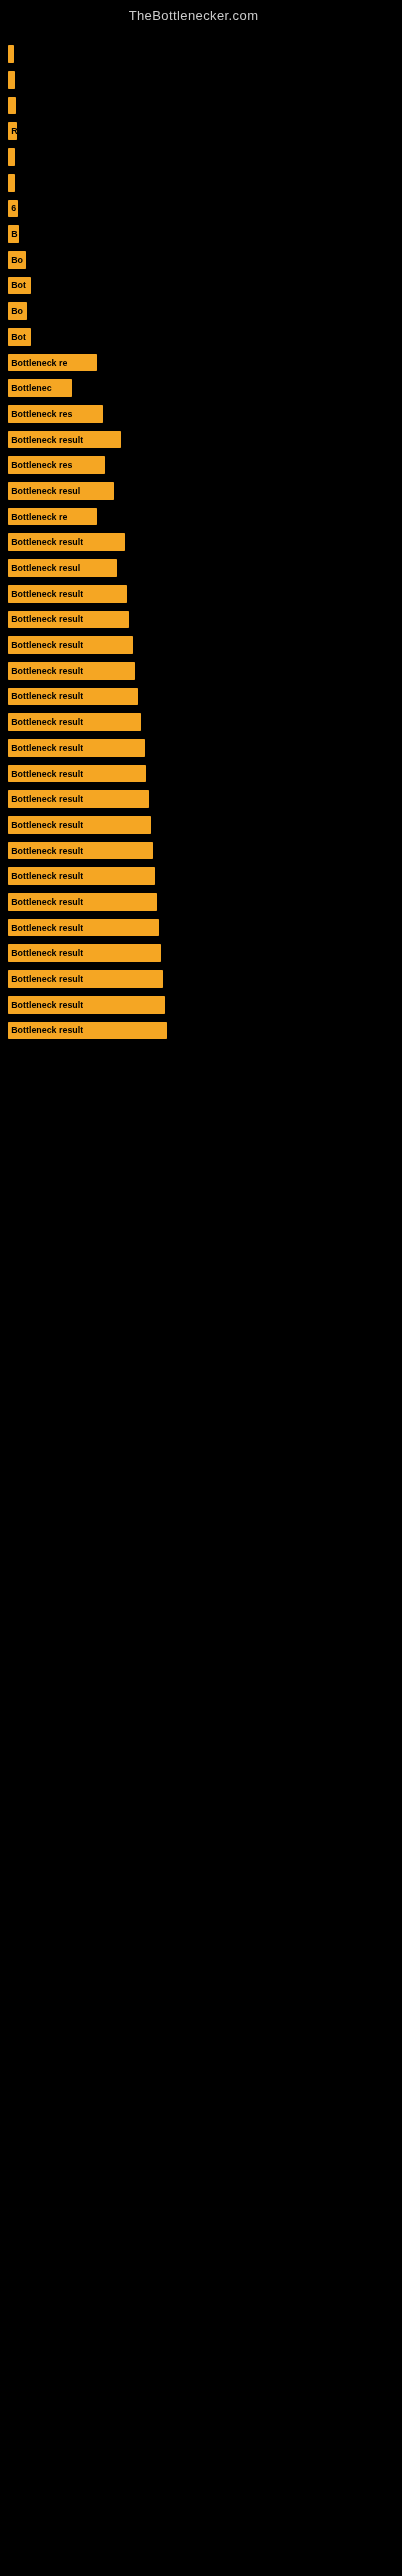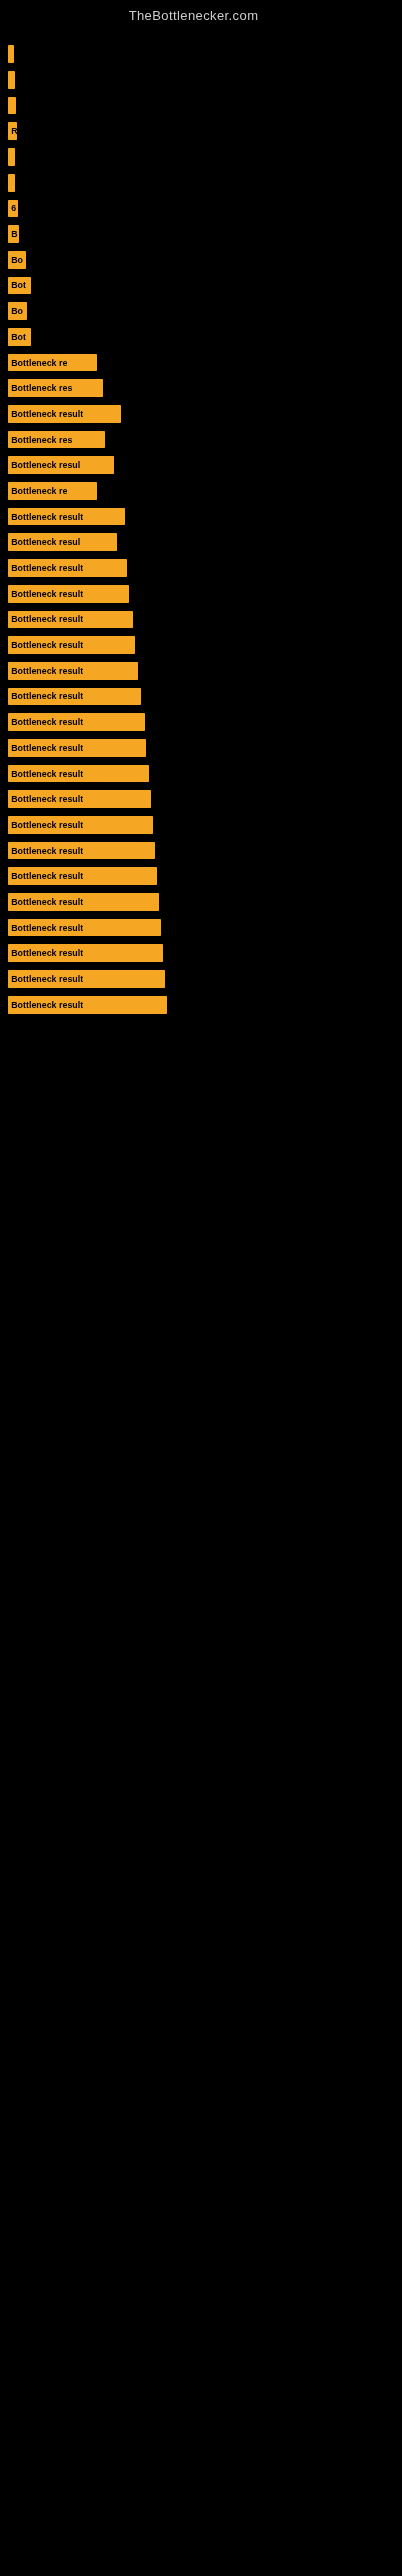--- a/index.html
+++ b/index.html
@@ -114,20 +114,25 @@
       <div class="bar" style="width: 22.5px;">
         <span class="bar-label">Bot</span>
       </div>
     </div>
     <div class="bar-row">
       <div class="bar" style="width: 89px;">
         <span class="bar-label">Bottleneck re</span>
       </div>
     </div>
     <div class="bar-row">
+      <div class="bar" style="width: 64px;">
+        <span class="bar-label">Bottlenec</span>
+      </div>
+    </div>
+    <div class="bar-row">
       <div class="bar" style="width: 95px;">
         <span class="bar-label">Bottleneck res</span>
       </div>
     </div>
     <div class="bar-row">
       <div class="bar" style="width: 113px;">
         <span class="bar-label">Bottleneck result</span>
       </div>
     </div>
     <div class="bar-row">

